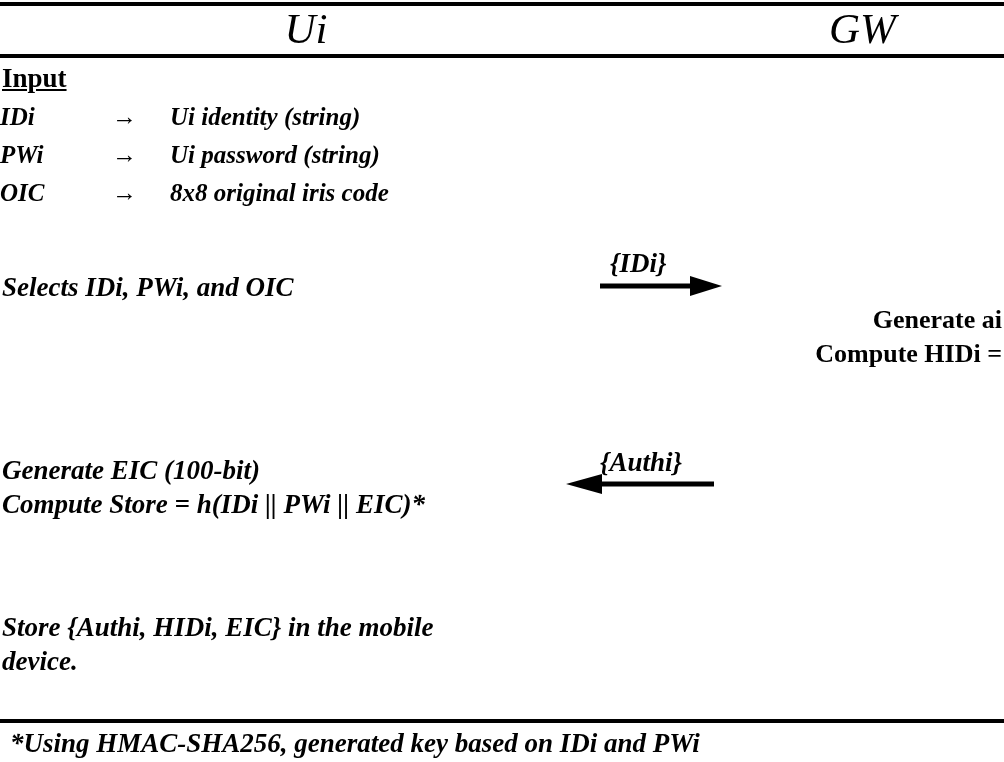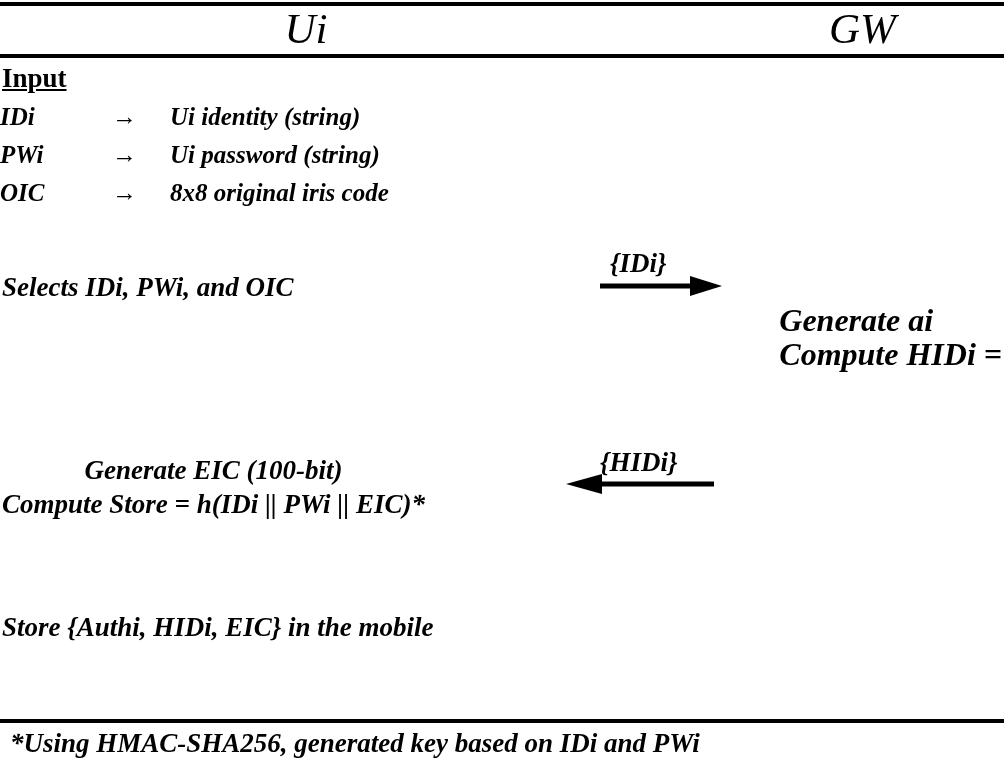--- a/index.html
+++ b/index.html
@@ -41,21 +41,20 @@
   .col-head-gw { left: 700px; top: 6px; width: 325px; text-align: center; }
 
   
   .txt {
     position: absolute;
     font-style: italic;
     font-weight: 700;
     font-size: 27px;
     line-height: 34px;
     white-space: nowrap;
-    text-align: center;
   }
 
   
   .input-label {
     position: absolute;
     left: 2px;
     top: 62px;
     font-style: normal;
     font-weight: 700;
     font-size: 27px;
@@ -86,23 +85,23 @@
   
   .ui-selects { left: 2px; top: 270px; }
   .ui-block2  { left: 2px; top: 453px; }
   .ui-output  { left: 2px; top: 610px; }
 
   
   .gw-block {
     position: absolute;
     right: 2px;
     top: 303px;
-    font-style: italic;
-    font-weight: 700;
-    font-size: 32px;
+    text-align: right;
+    font-weight: 700;
+    font-size: 26px;
     line-height: 34px;
     white-space: nowrap;
   }
 
   
   .arrow-wrap { position: absolute; }
   .arrow-label {
     position: absolute;
     font-style: italic;
     font-weight: 700;
@@ -171,30 +170,31 @@
   <svg class="arrow-wrap arrow1" viewBox="0 0 122 20">
     <line x1="0" y1="10" x2="96" y2="10" stroke="#000000" stroke-width="5"></line>
     <polygon points="90,0 122,10 90,20" fill="#000000"></polygon>
   </svg>
 
   <div class="gw-block">
     <div>Generate ai</div>
     <div>Compute HIDi =</div>
   </div>
 
-  <div class="arrow-label arrow2-label">{HIDi}</div>
+  <div class="arrow-label arrow2-label">{Authi}</div>
   <svg class="arrow-wrap arrow2" viewBox="0 0 148 20">
     <line x1="30" y1="10" x2="148" y2="10" stroke="#000000" stroke-width="5"></line>
     <polygon points="36,0 0,10 36,20" fill="#000000"></polygon>
   </svg>
 
   <div class="txt ui-block2">
     <div>Generate EIC (100-bit)</div>
     <div>Compute Store = h(IDi || PWi || EIC)*</div>
   </div>
 
   <div class="txt ui-output">
     <div>Store {Authi, HIDi, EIC} in the mobile</div>
+    <div>device.</div>
   </div>
 
   <div class="footnote">*Using HMAC-SHA256, generated key based on IDi and PWi</div>
 
 </div>
 
 </body></html>

